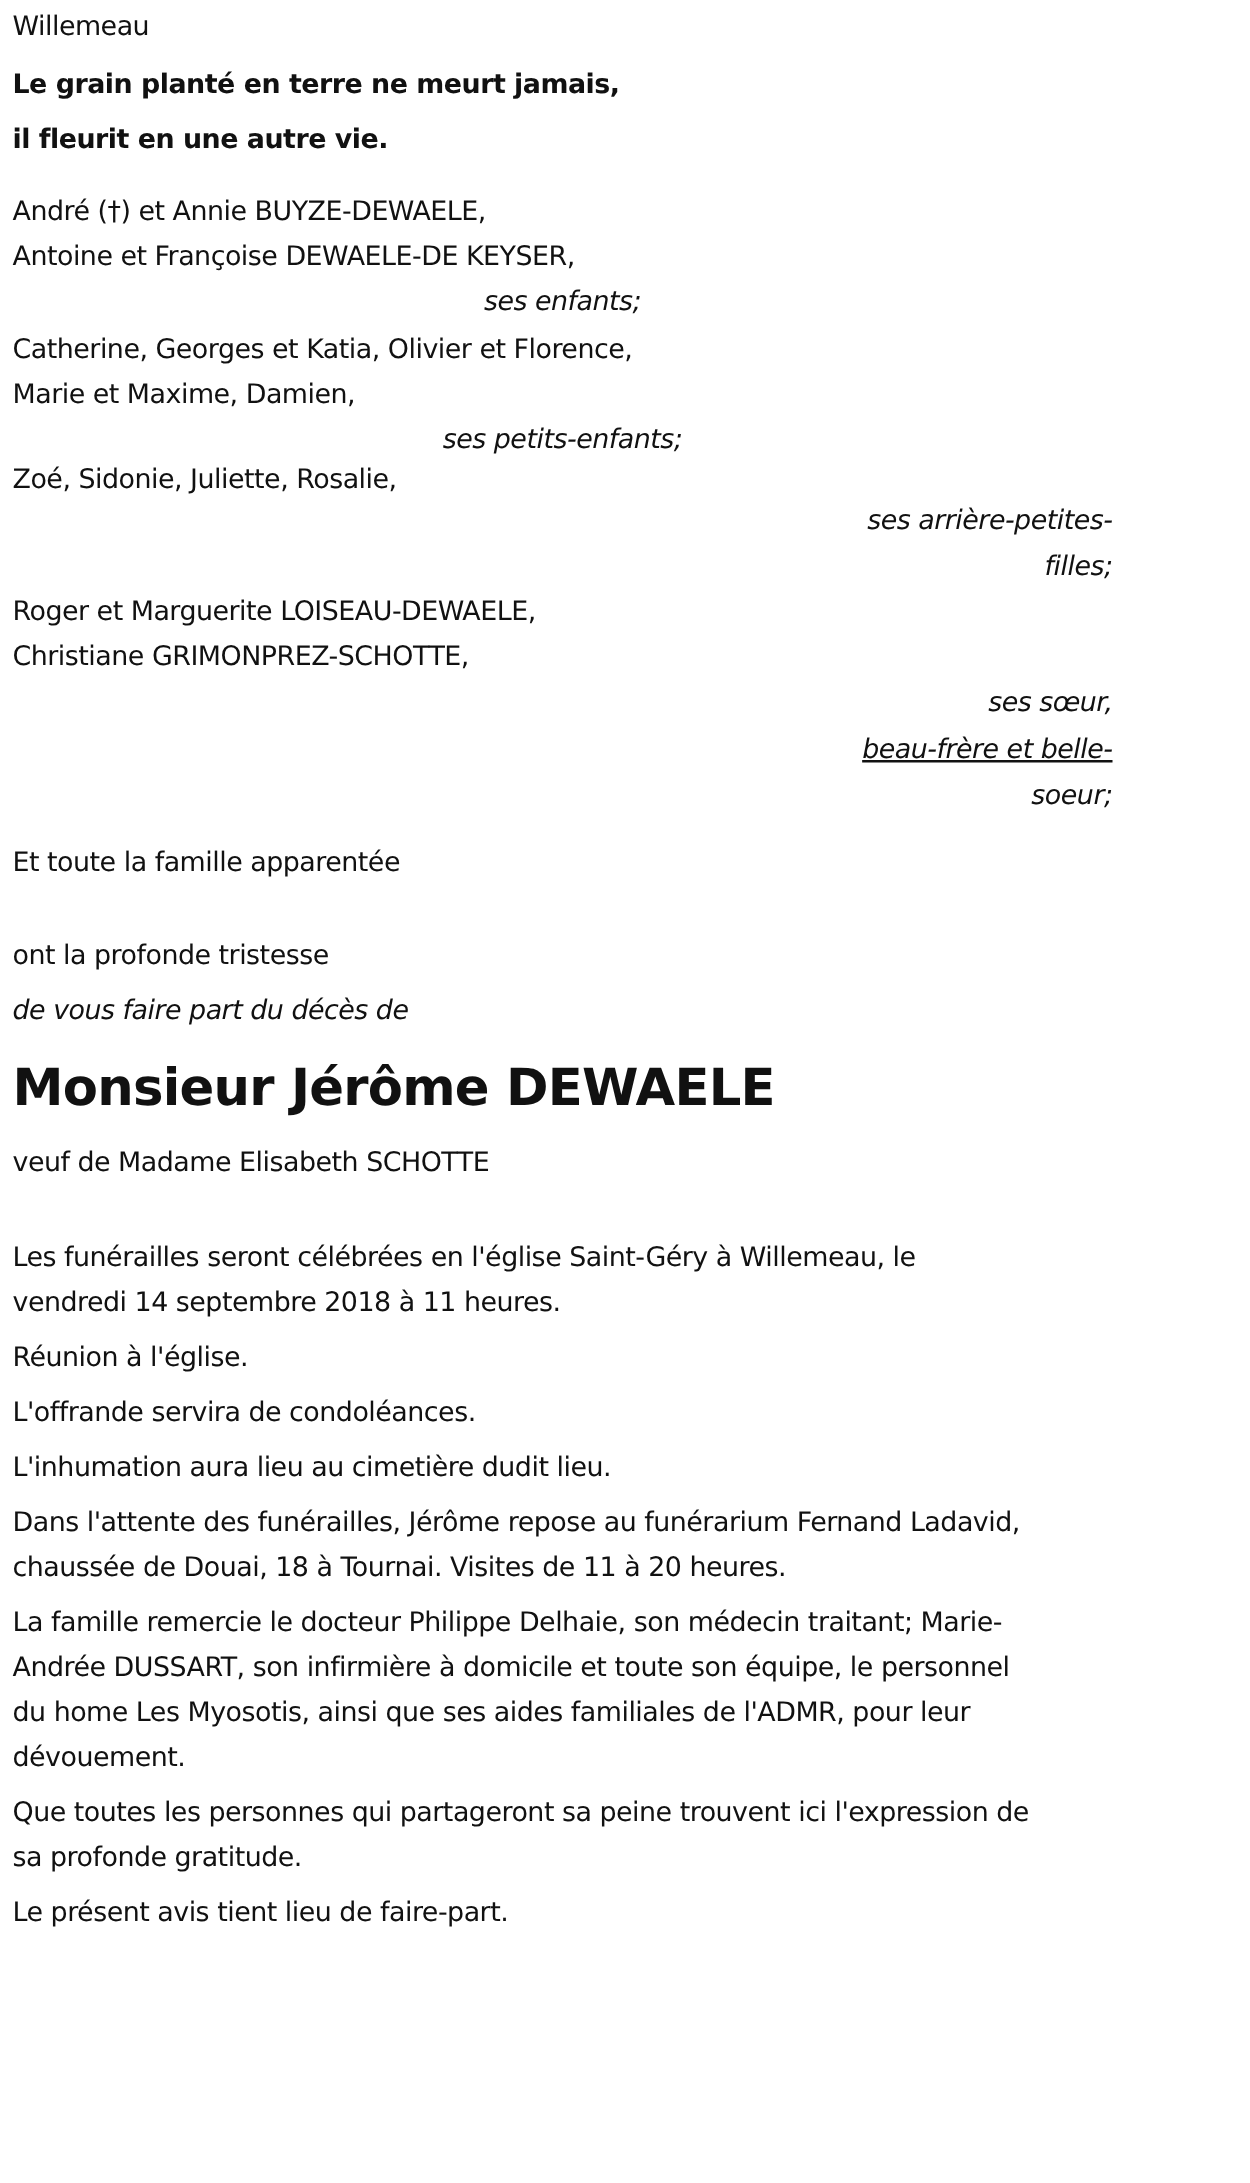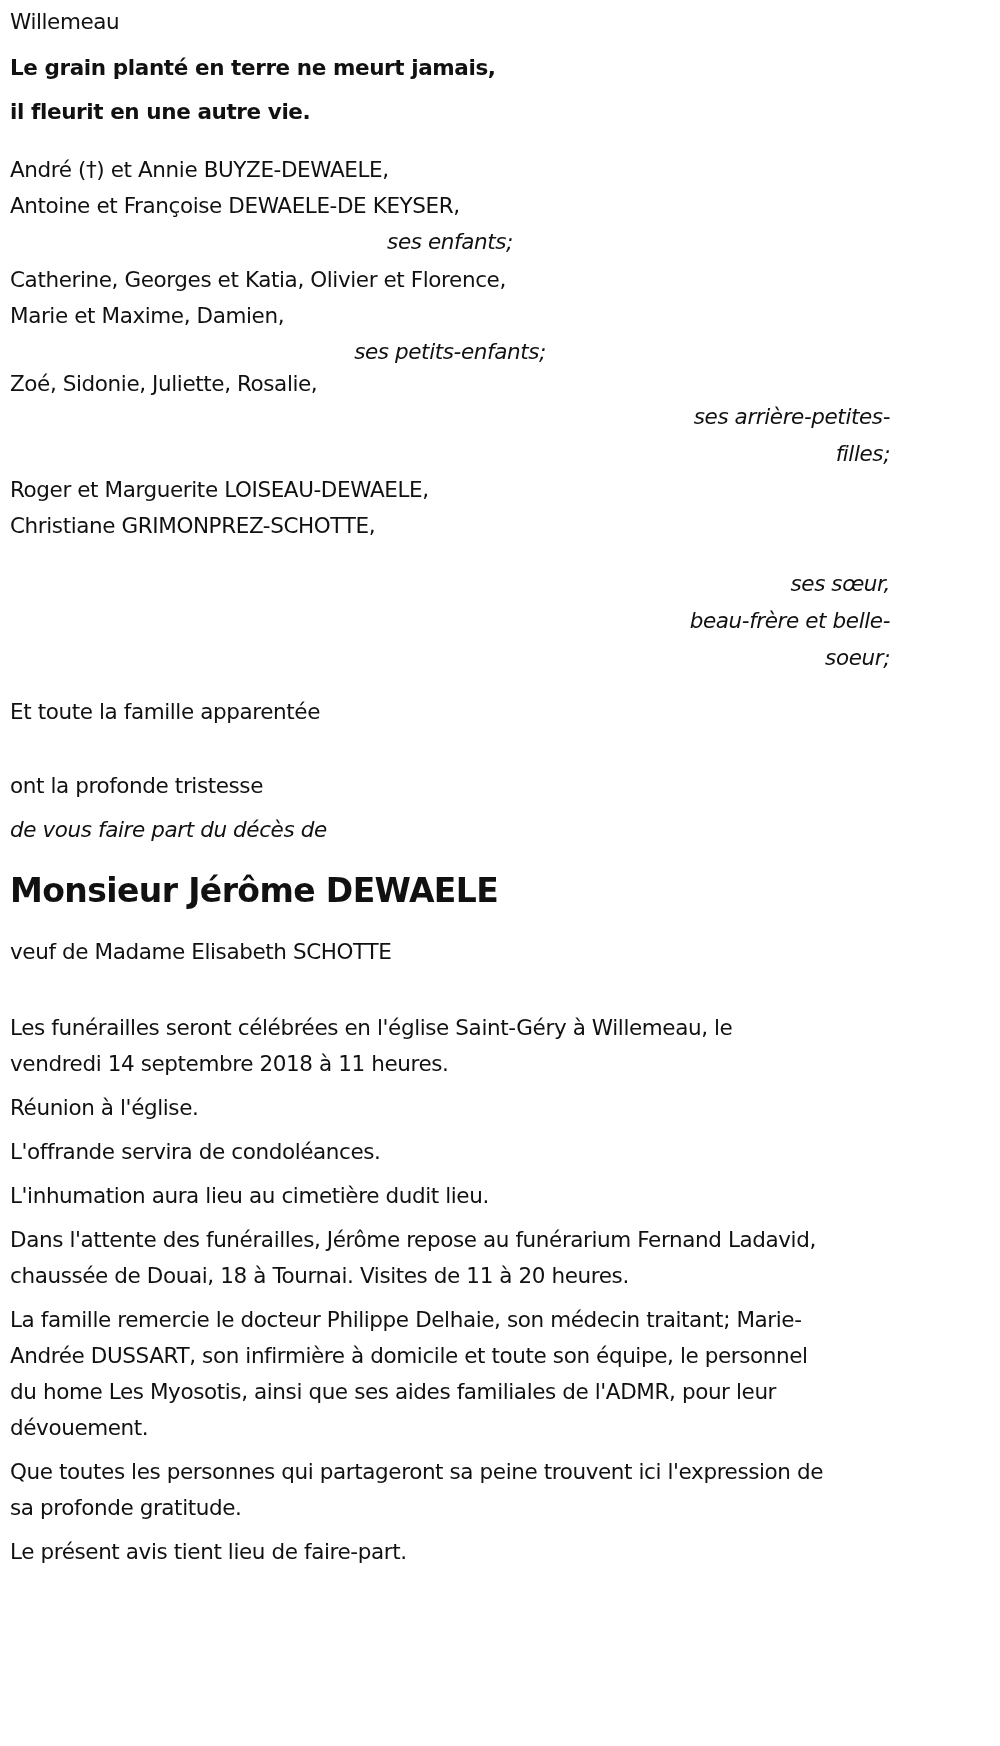--- a/index.html
+++ b/index.html
@@ -41,24 +41,23 @@
       text-align: center;
       font-style: italic;
       line-height: 36px;
     }
     .relation-wrap {
       width: 240px;
       margin-left: auto;
       text-align: right;
       font-style: italic;
       line-height: 37px;
-      margin-top: 21px;
     }
     .deceased {
-      font-size: 33px;
+      font-size: 41px;
       font-weight: bold;
       line-height: 50px;
       margin: 14px 0 0 0;
       letter-spacing: -0.6px;
     }
     .para {
       line-height: 36px;
       margin-bottom: 8px;
       white-space: normal;
       width: 820px;
@@ -96,21 +95,21 @@
       <span style="display:block;">ses arrière-petites-</span>
       <span style="display:block;">filles;</span>
     </div>
   </div>
 
   <div class="group" style="margin-top:0px;">
     <span class="line">Roger et Marguerite LOISEAU-DEWAELE,</span>
     <span class="line">Christiane GRIMONPREZ-SCHOTTE,</span>
     <div class="relation-wrap">
       <span style="display:block;">ses sœur,</span>
-      <span style="display:block;">beau-frère et belle-</span>
+      <span style="display:block;text-decoration:underline;">beau-frère et belle-</span>
       <span style="display:block;">soeur;</span>
     </div>
   </div>
 
   <span class="line" style="margin-top:18px;">Et toute la famille apparentée</span>
 
   <div class="gap-md"></div>
 
   <div>
     <span class="line" style="line-height:44px;">ont la profonde tristesse</span>

